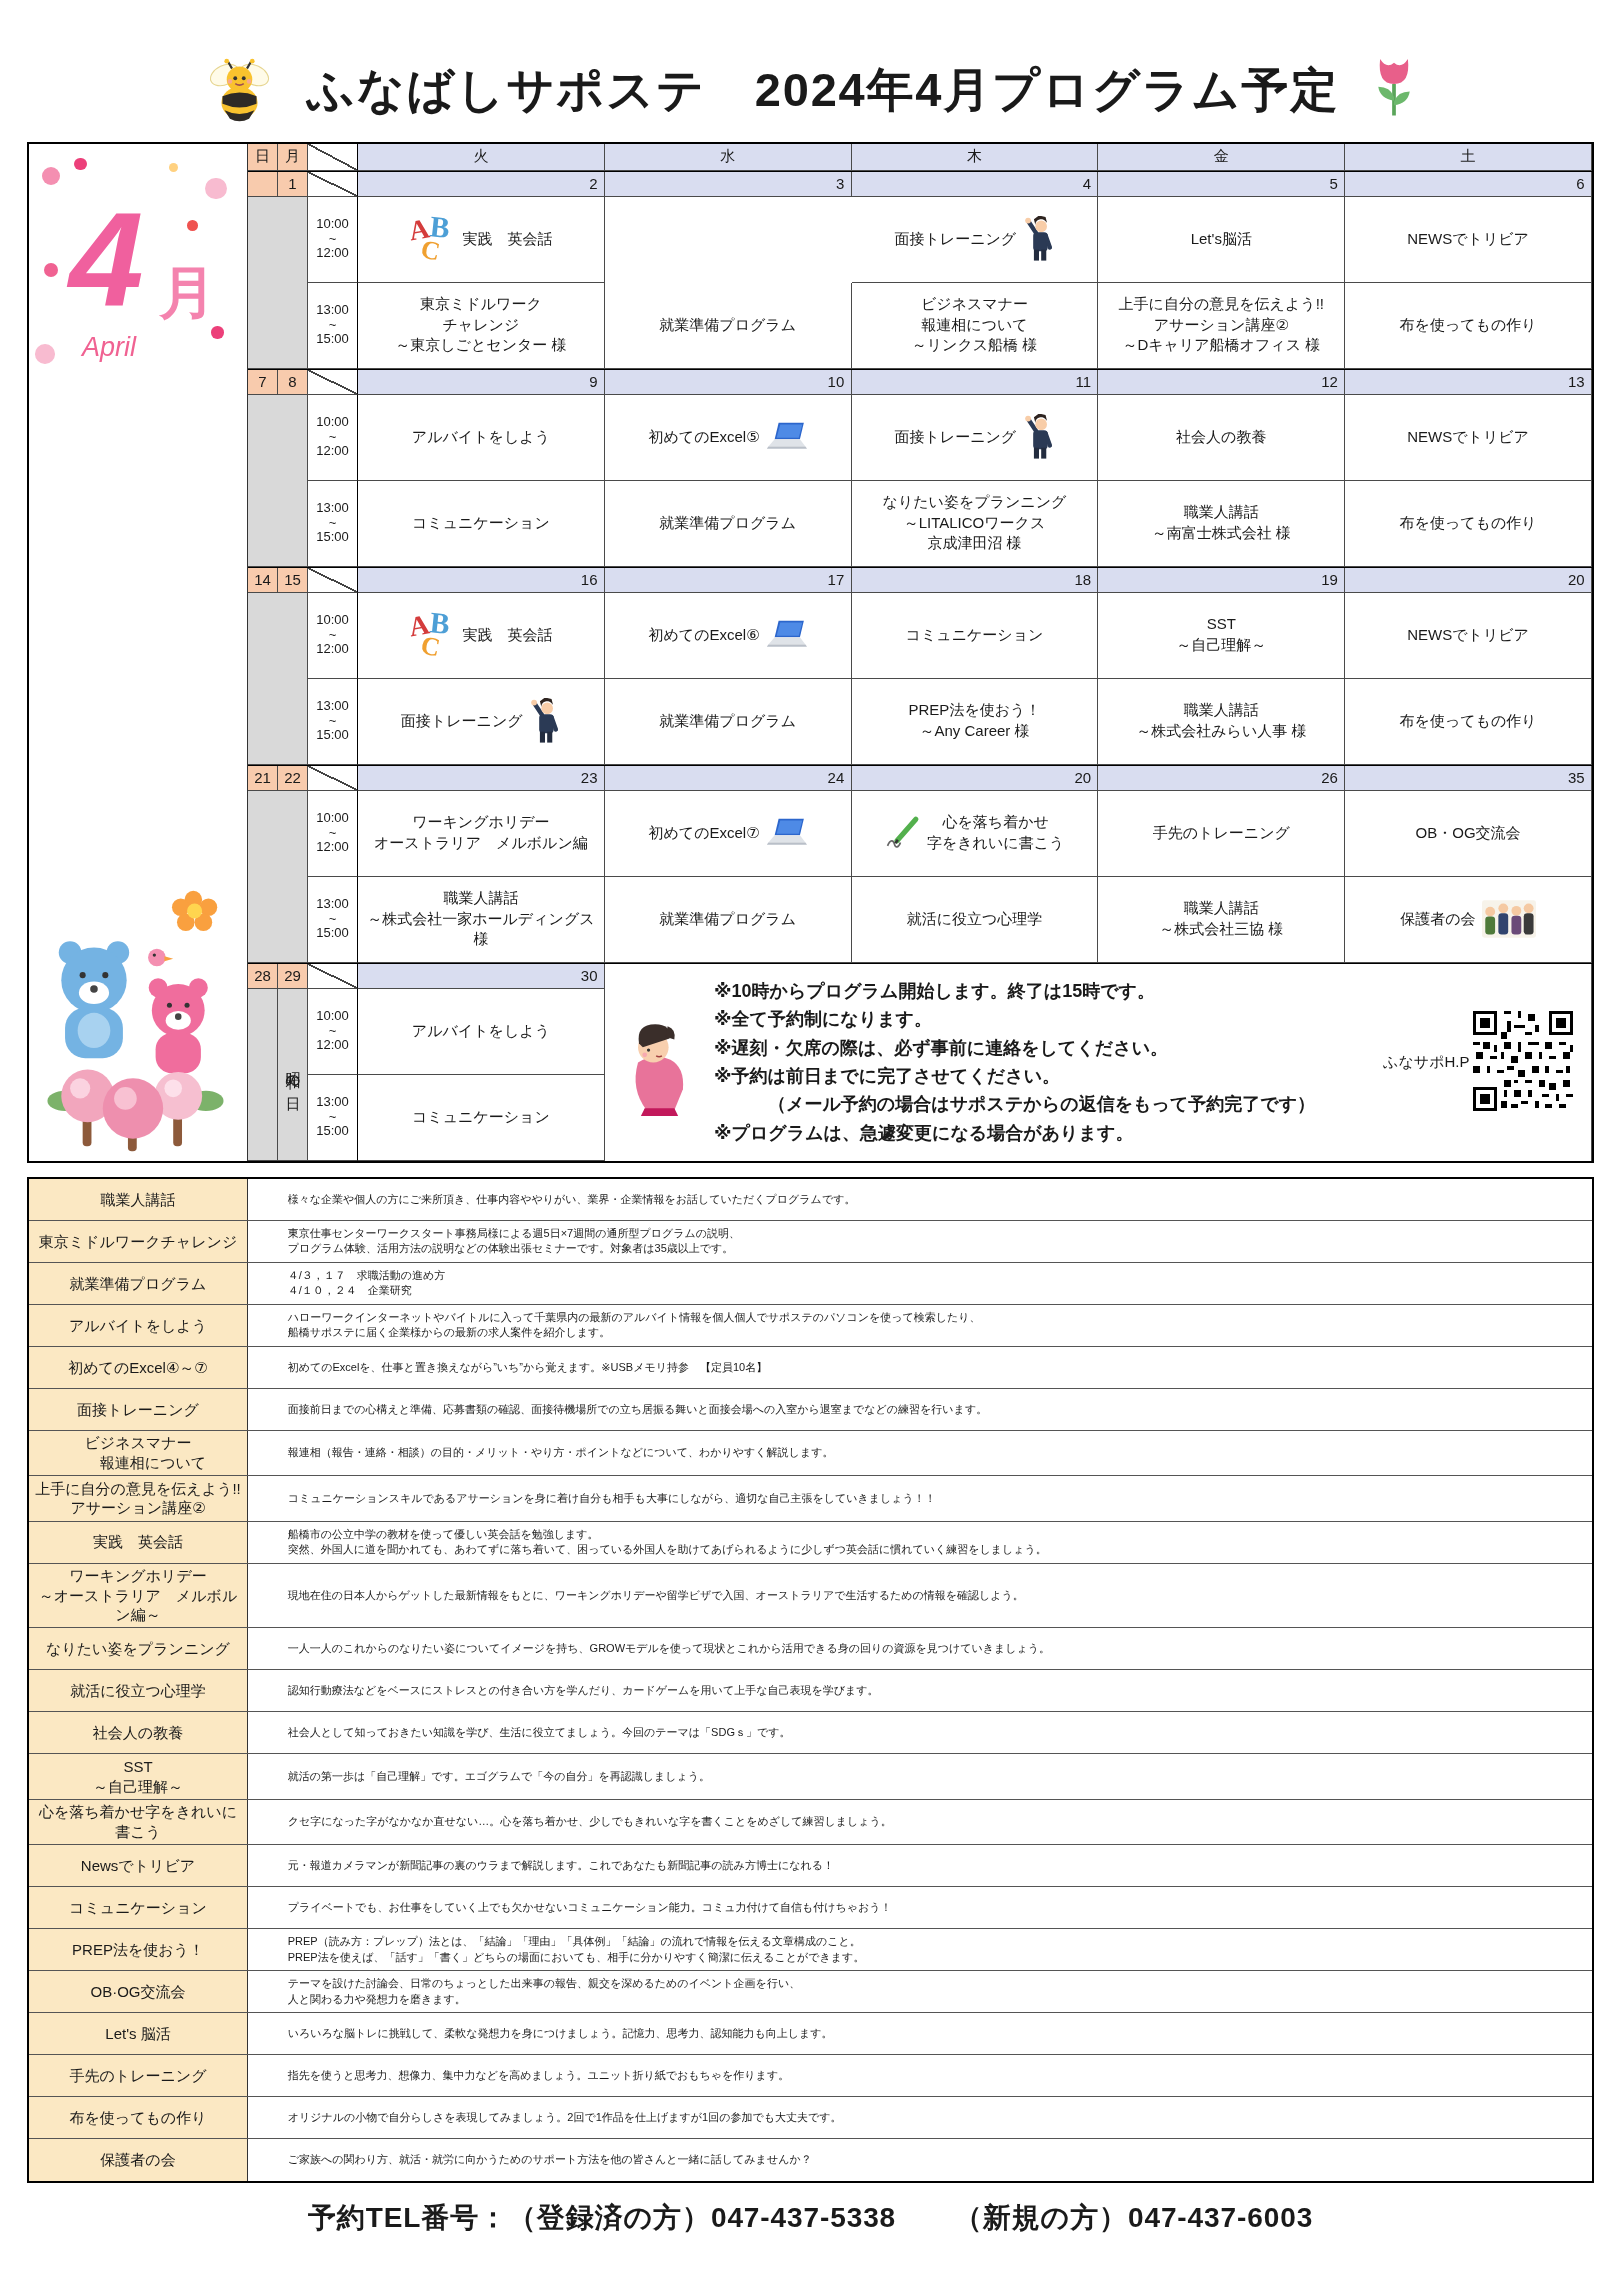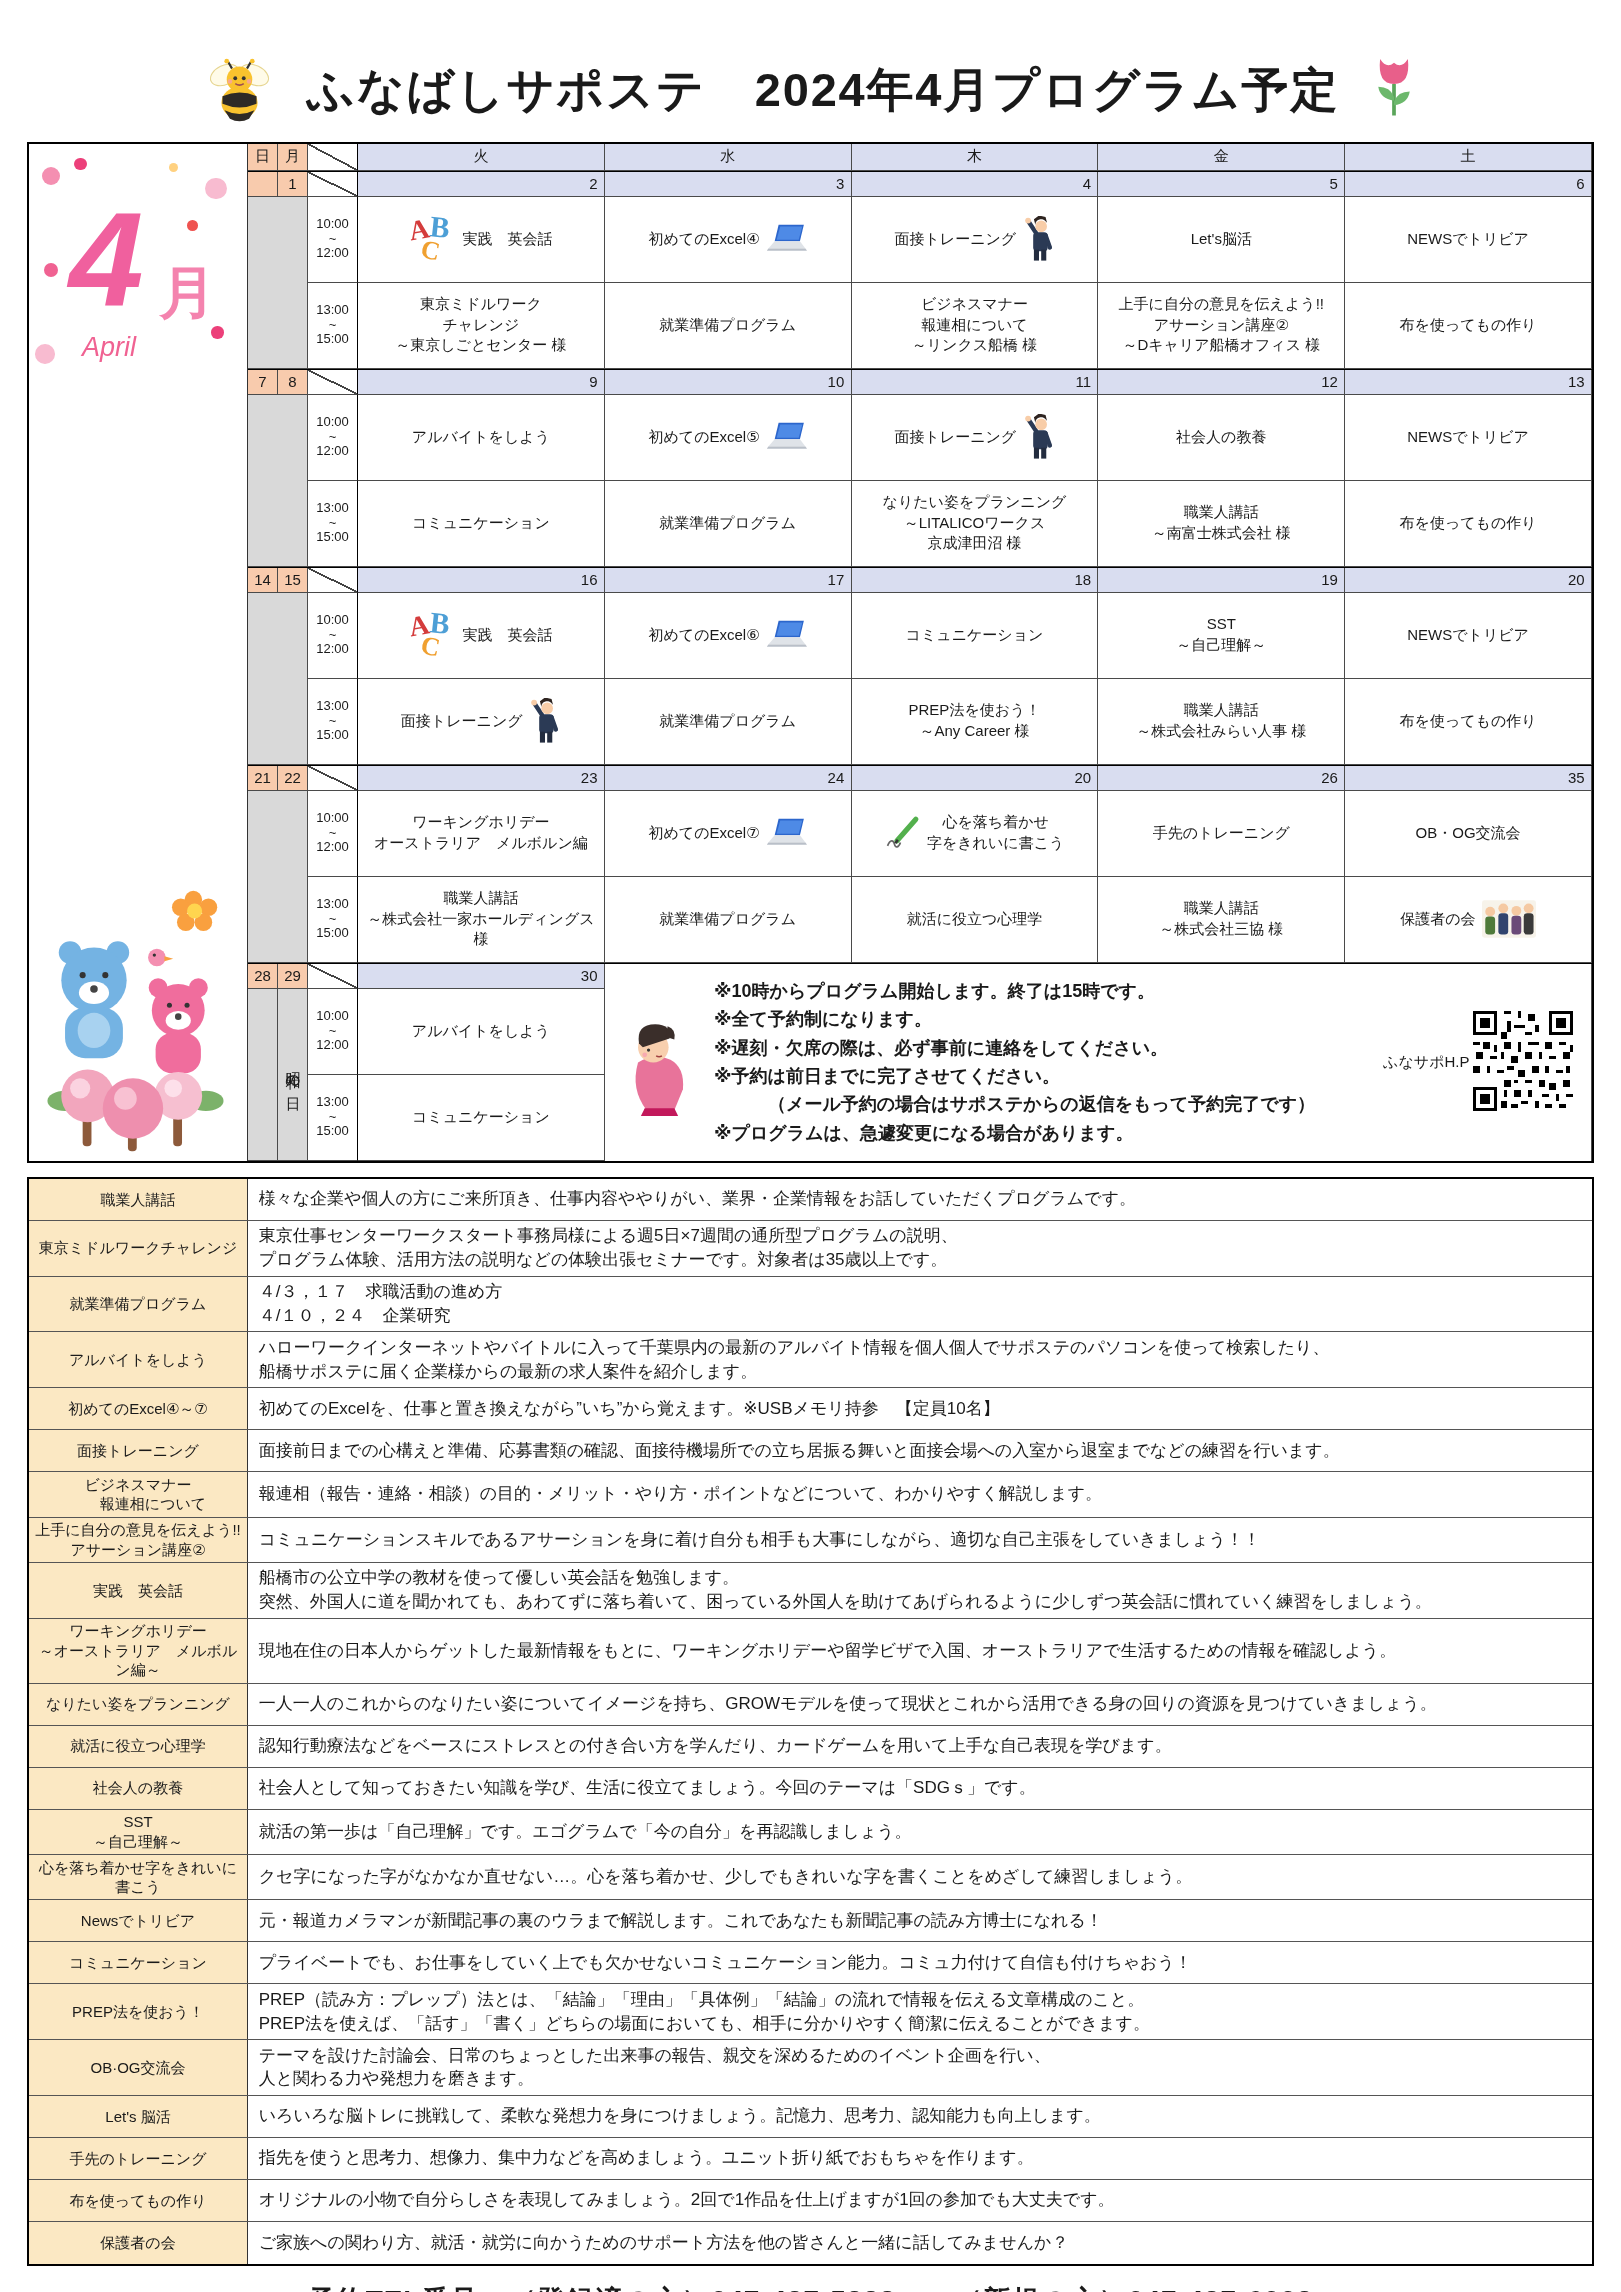--- a/index.html
+++ b/index.html
@@ -72,21 +72,21 @@
   .d5{width:14.3px;height:14.3px;background:#f06292;left:9px;top:107px}
   .d6{width:19.7px;height:19.7px;background:#f8bbd0;left:0px;top:188px}
   .d7{width:12.5px;height:12.5px;background:#ec407a;left:176px;top:170px}
   .d8{width:9px;height:9px;background:#ffd180;left:134px;top:7.2px}
 
   
   .desc-table { margin: 14.3px 27px 0 27px; border: 2.2px solid #000; }
   .drow { display: flex; border-bottom: 1.8px solid #555; min-height: 42px; }
   .drow:last-child { border-bottom: none; }
   .dlabel { width: 219px; flex: 0 0 219px; background: #fbe8c3; border-right: 1.3px solid #333; display: flex; align-items: center; justify-content: center; text-align: center; font-size: 15px; line-height: 1.3; white-space: pre-line; padding: 2.7px 3.6px; }
-  .ddesc { flex: 1; display: flex; align-items: center; padding: 3.6px 10.7px; font-size: 17px; line-height: 1.4; white-space: pre-line; }
+  .ddesc { flex: 1; display: flex; align-items: center; padding: 3.6px 10.7px; font-size: 11px; line-height: 1.4; white-space: pre-line; margin-left: 29px; }
 
   
   .footer { text-align: center; font-size: 28px; font-weight: 600; letter-spacing: 0.9px; margin-top: 16px; }
 </style>
 </head>
 <body>
 
 <div class="hdr">
   <span class="icon">
     <svg viewBox="0 0 70 62" width="75" height="66">
@@ -212,31 +212,20 @@
     <div class="c time bR ga-t1">10:00
 ~
 12:00</div>
     <div class="c prog ga-p11">
             <span class="icon abc-icon">
               <i class="la">A</i>
               <i class="lb">B</i>
               <i class="lc">C</i>
             </span>
             <span class="ptext">実践　英会話</span>
-          </div>
-    <div class="c prog ga-p12">
-            <span class="ptext">初めてのExcel④</span>
-            <span class="icon">
-              <svg viewBox="0 0 52 38" width="41" height="30">
-                <polygon points="16,1 48,1 43,22 11,22" fill="#2c66cc"></polygon>
-                <polygon points="18,3 46,3 41.5,20 13.5,20" fill="#4e8ae6"></polygon>
-                <polygon points="11,22 43,22 50,31 3,31" fill="#dfe3e8"></polygon>
-                <polygon points="3,31 50,31 52,34 1,34" fill="#b9bfc8"></polygon>
-              </svg>
-            </span>
           </div>
     <div class="c prog ga-p13">
             <span class="ptext">面接トレーニング</span>
             <span class="icon">
               <svg viewBox="0 0 44 62" width="32" height="47">
                 <path d="M18 22 L8 7" stroke="#2b3a55" stroke-width="6" stroke-linecap="round"></path>
                 <circle cx="7" cy="5" r="4" fill="#f8cda8"></circle>
                 <circle cx="25" cy="13" r="8" fill="#f8cda8"></circle>
                 <path d="M17 11c0-7 8-10 13-6l3 3-2-8-9-2-7 5z" fill="#2e2420"></path>
                 <rect x="14" y="21" width="20" height="26" rx="5" fill="#2b3a55"></rect>

